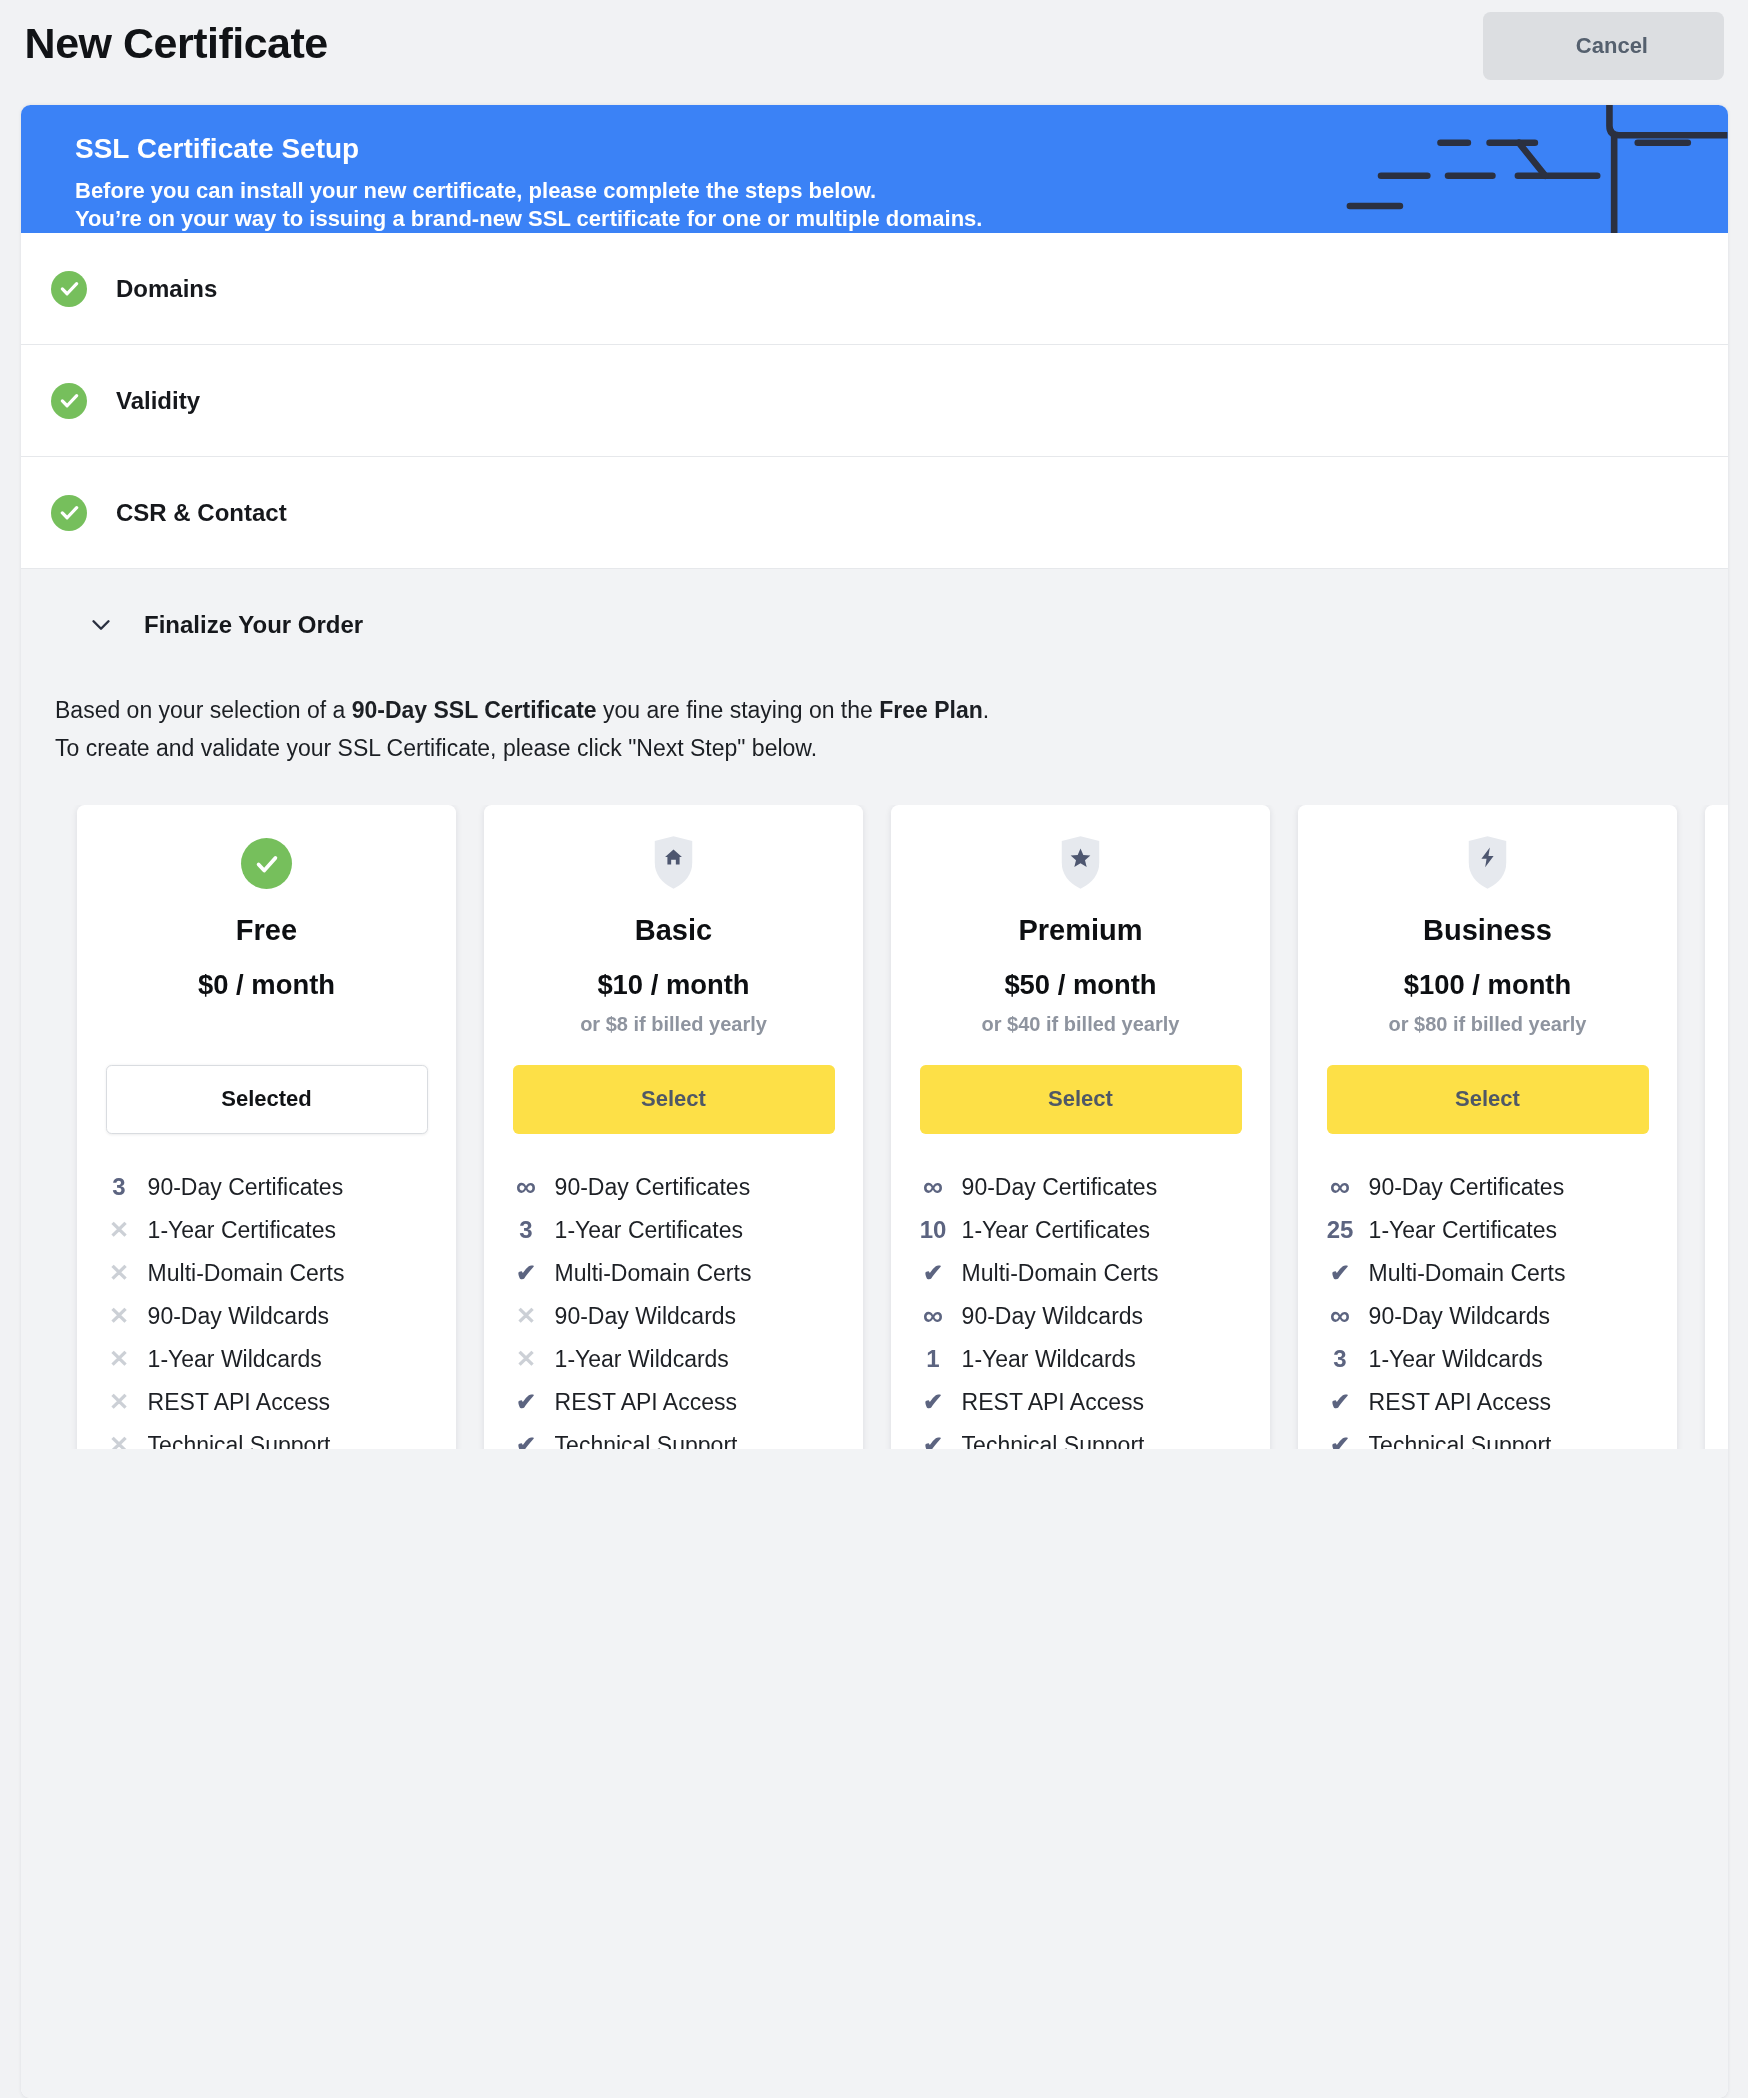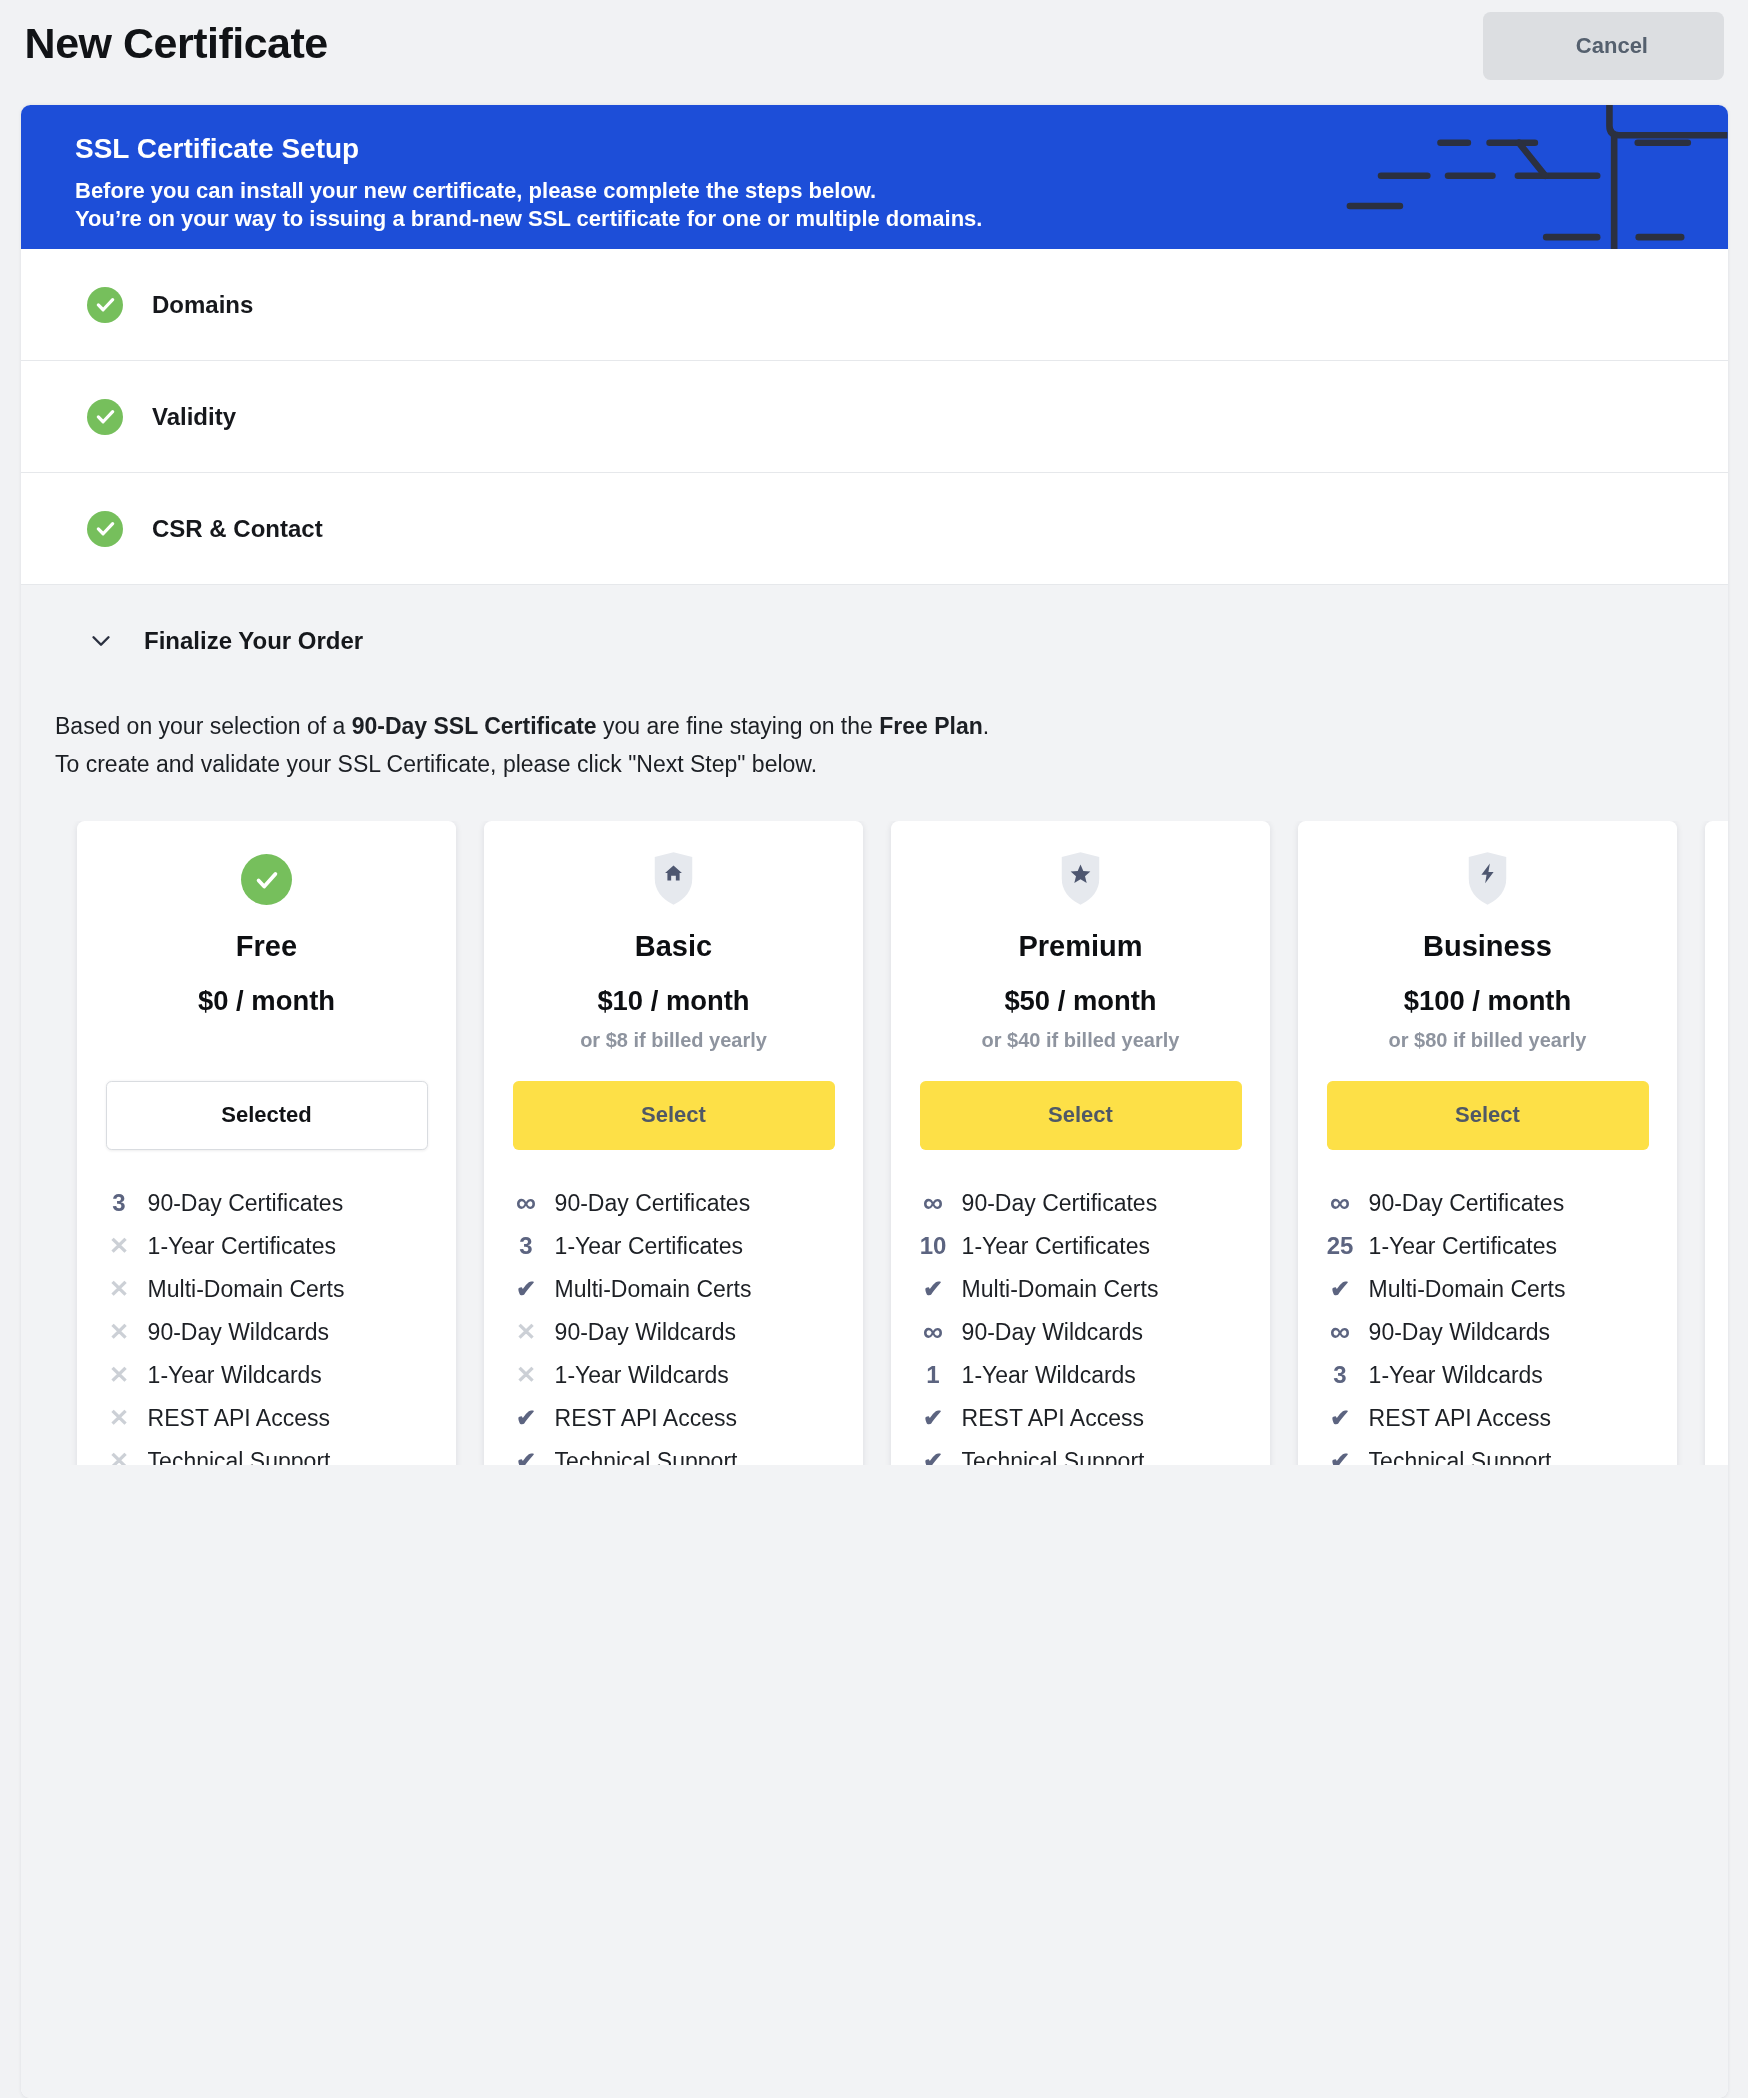--- a/index.html
+++ b/index.html
@@ -49,22 +49,22 @@
     height: 1993px;
     background: #ffffff;
     border-radius: 9.5px;
     box-shadow: 0 0.9px 3.8px rgba(20,25,40,0.09);
     overflow: hidden;
   }
 
   
   .banner {
     position: relative;
-    height: 144px;
-    background: #1d4ed8;
+    height: 128px;
+    background: #3b82f6;
     overflow: hidden;
   }
   .banner-title {
     position: absolute;
     left: 54px; top: 28px;
     font-size: 28px;
     font-weight: 700;
     color: #ffffff;
   }
   .banner-sub {
@@ -82,21 +82,21 @@
     pointer-events: none;
   }
 
   
   .step-row {
     position: relative;
     height: 112px;
     border-bottom: 0.9px solid #e6e8eb;
     display: flex;
     align-items: center;
-    padding-left: 66px;
+    padding-left: 30px;
     background: #ffffff;
   }
   .step-check {
     width: 36px; height: 36px;
     border-radius: 50%;
     background: #76bf5c;
     display: flex;
     align-items: center;
     justify-content: center;
     flex: none;

